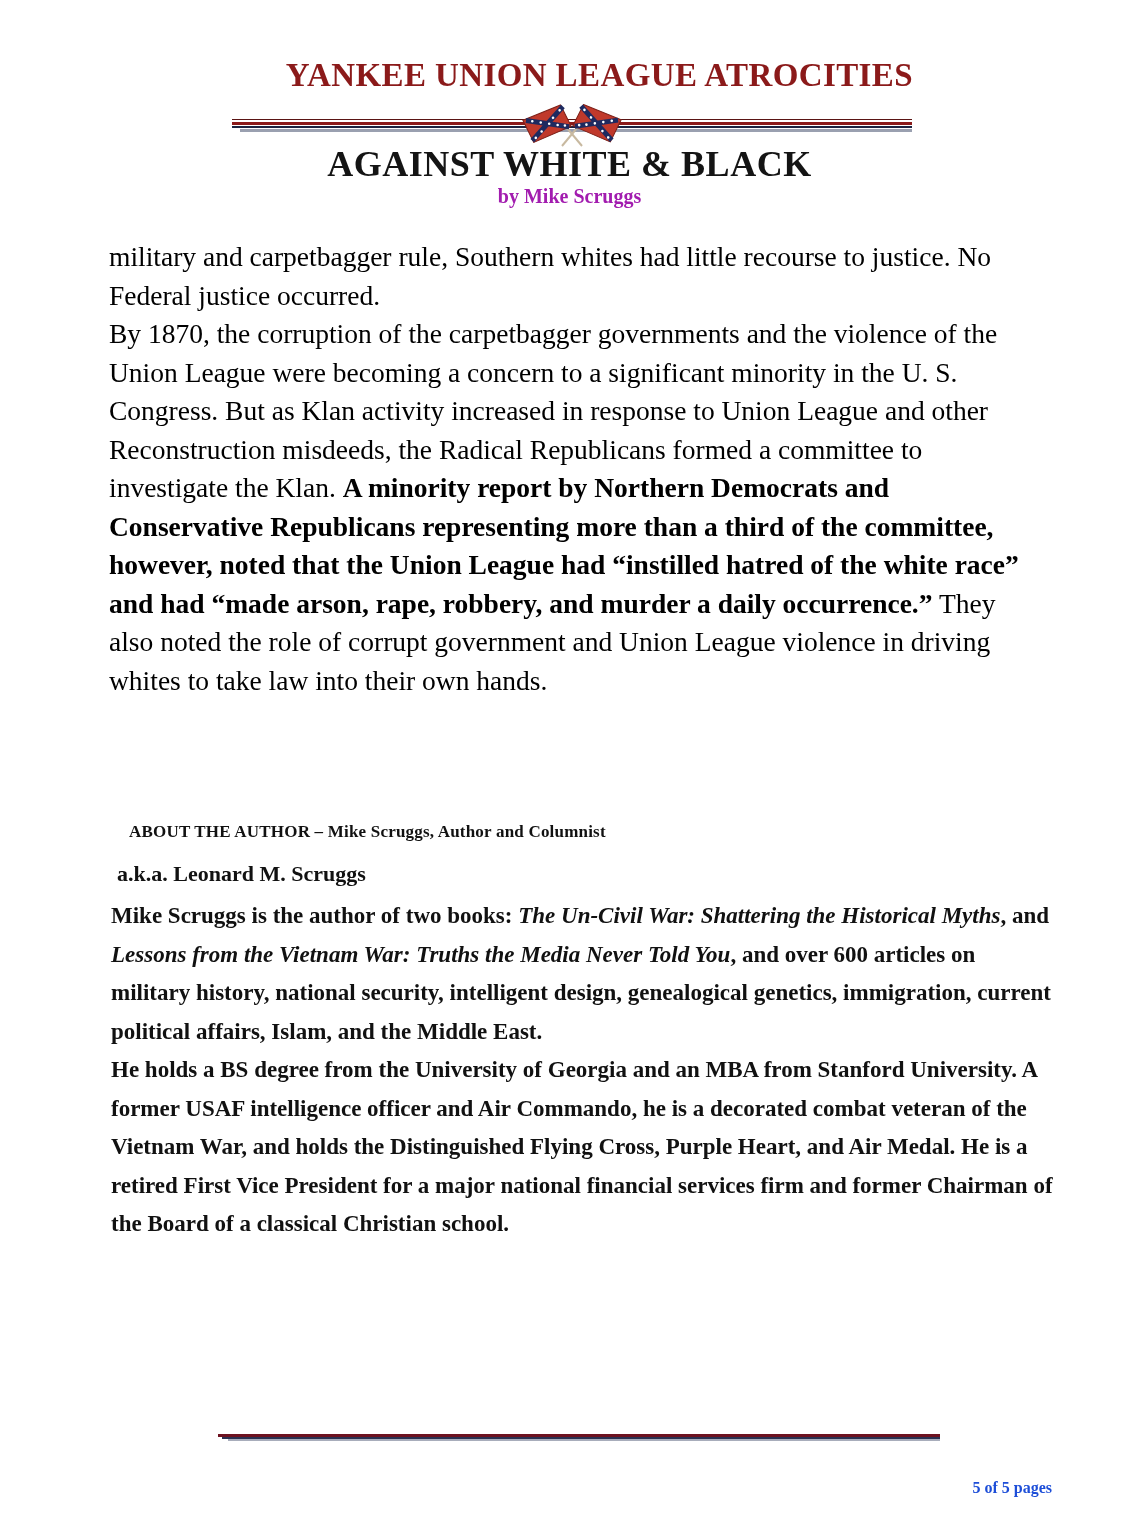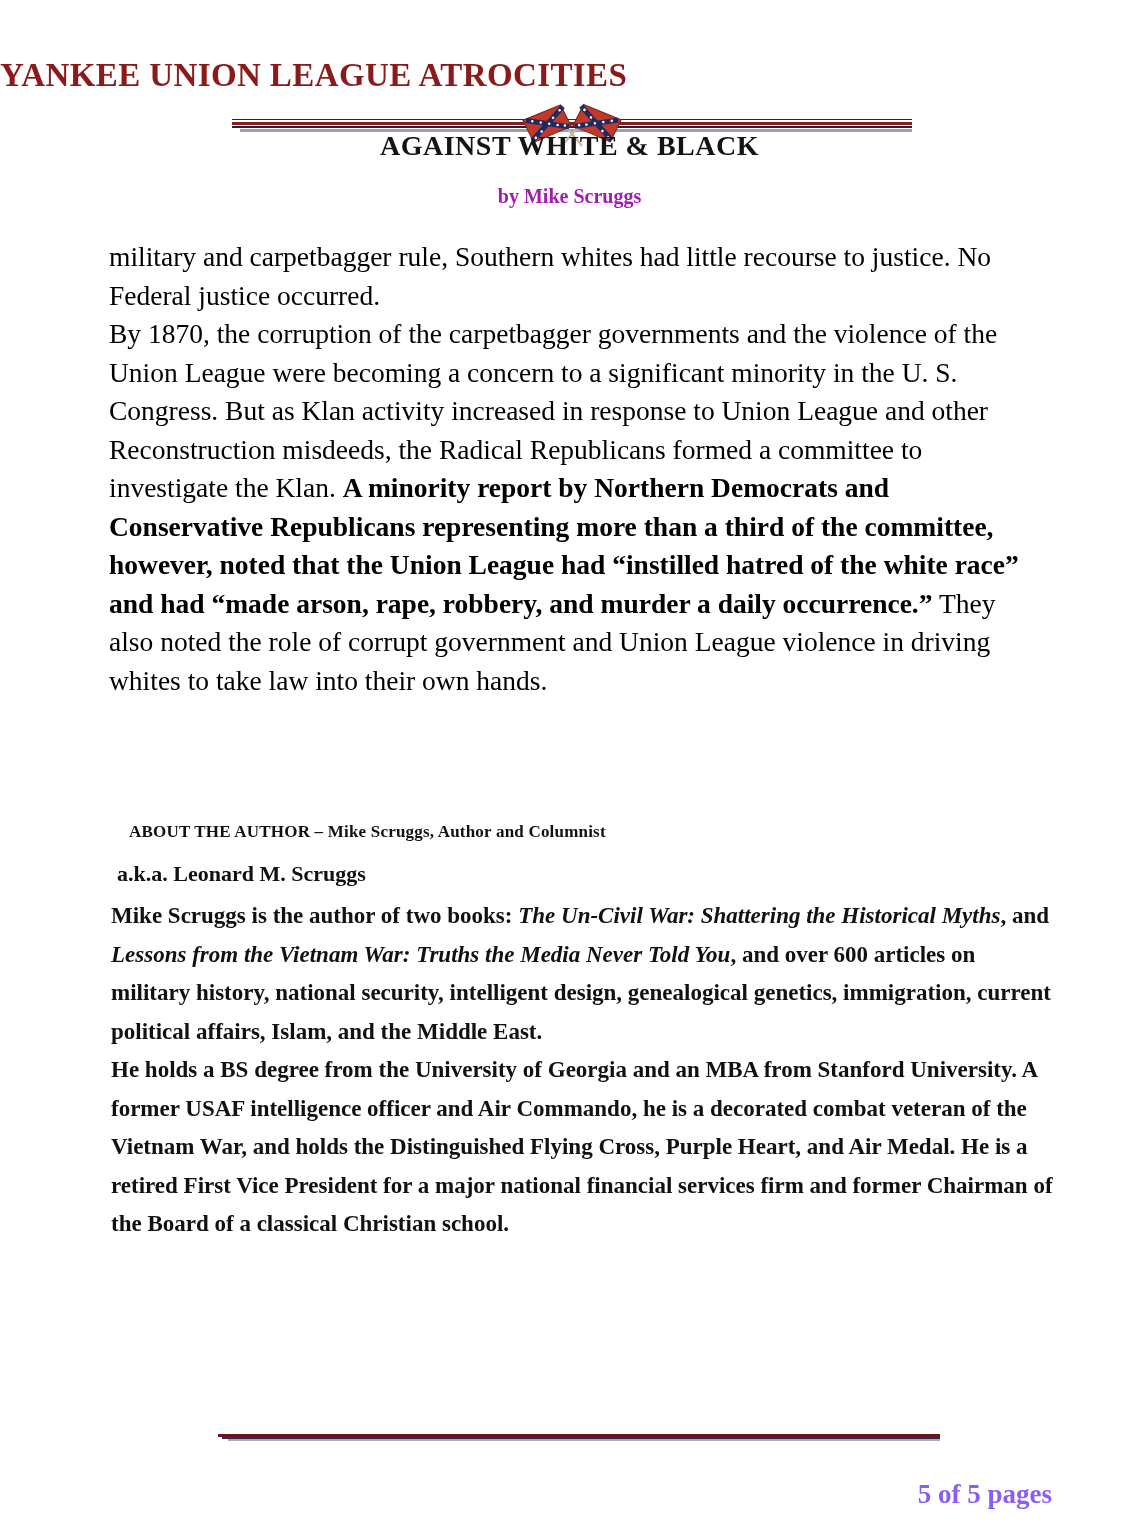--- a/index.html
+++ b/index.html
@@ -15,21 +15,21 @@
     overflow: hidden;
     font-family: "Liberation Serif", "DejaVu Serif", serif;
   }
 
   
   .masthead {
     position: absolute;
     top: 58px;
     left: 0;
     width: 913px;
-    text-align: left;
+    text-align: right;
   }
   .masthead-title {
     color: #8B1A1A;
     font-size: 33px;
     font-weight: bold;
     letter-spacing: 0.4px;
     line-height: 1.05;
     white-space: nowrap;
   }
 
@@ -78,26 +78,26 @@
     top: -2px;
     left: 50%;
     transform: translateX(-50%);
     width: 112px;
     height: 46px;
   }
 
   
   .subtitle {
     position: absolute;
-    top: 130px;
+    top: 143px;
     left: 0;
     width: 1139px;
     text-align: center;
     color: #141414;
-    font-size: 28px;
+    font-size: 36px;
     font-weight: bold;
     letter-spacing: 0.5px;
   }
   .byline {
     position: absolute;
     top: 185px;
     left: 0;
     width: 1139px;
     text-align: center;
     color: #a21caf;
@@ -193,22 +193,22 @@
     width: 712px;
     height: 2px;
     background: #a8adbb;
   }
   .page-number {
     position: absolute;
     top: 1479px;
     left: 0;
     width: 1052px;
     text-align: right;
-    color: #8b5cf6;
-    font-size: 27px;
+    color: #1d4ed8;
+    font-size: 16px;
     font-weight: bold;
   }
 </style>
 </head>
 <body>
 
 <div class="page">
 
   <div class="masthead">
     <div class="masthead-title">YANKEE UNION LEAGUE ATROCITIES</div>

